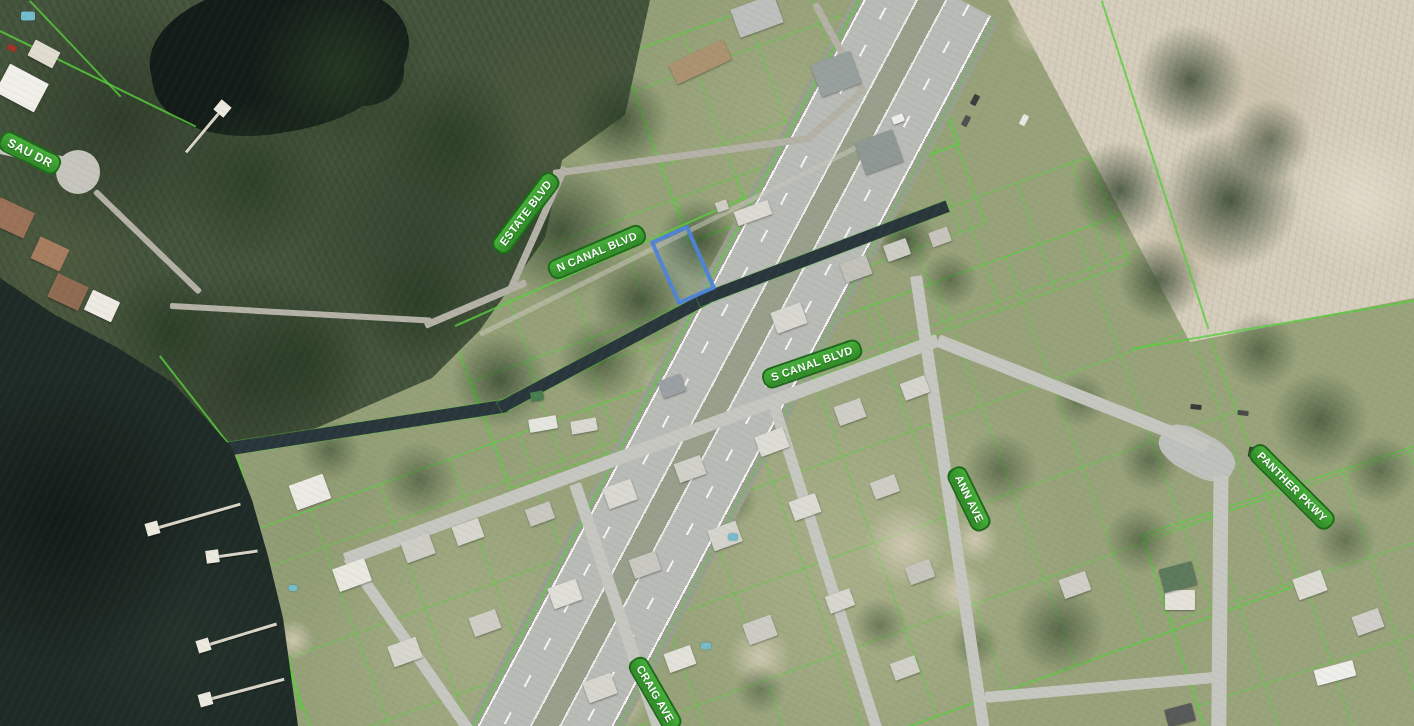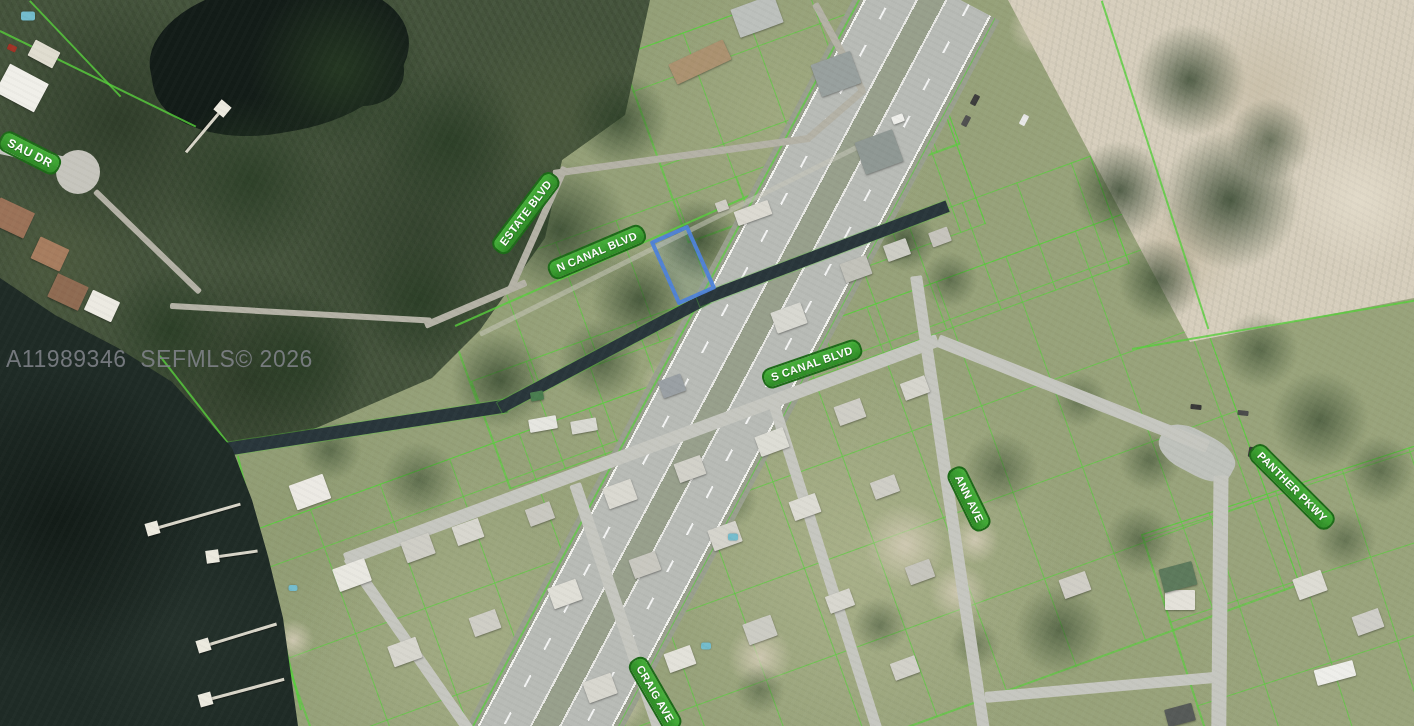--- a/index.html
+++ b/index.html
@@ -230,14 +230,13 @@
   <div class="street-label" style="left:30px;top:153px;--r:27deg;font-size:12px;">SAU DR</div>
   <div class="street-label" style="left:526px;top:213px;--r:-53deg;">ESTATE BLVD</div>
   <div class="street-label" style="left:597px;top:252px;--r:-23deg;">N CANAL BLVD</div>
   <div class="street-label" style="left:812px;top:364px;--r:-19deg;">S CANAL BLVD</div>
   <div class="street-label" style="left:969px;top:499px;--r:64deg;">ANN AVE</div>
   <div class="street-label" style="left:655px;top:694px;--r:60deg;">CRAIG AVE</div>
   <div class="street-label" style="left:1292px;top:487px;--r:45deg;">PANTHER PKWY</div>
 
   <div class="grain"></div>
 
-  <div class="watermark">A11989346  SEFMLS© 2026</div>
 </div>
 
 </body></html>

